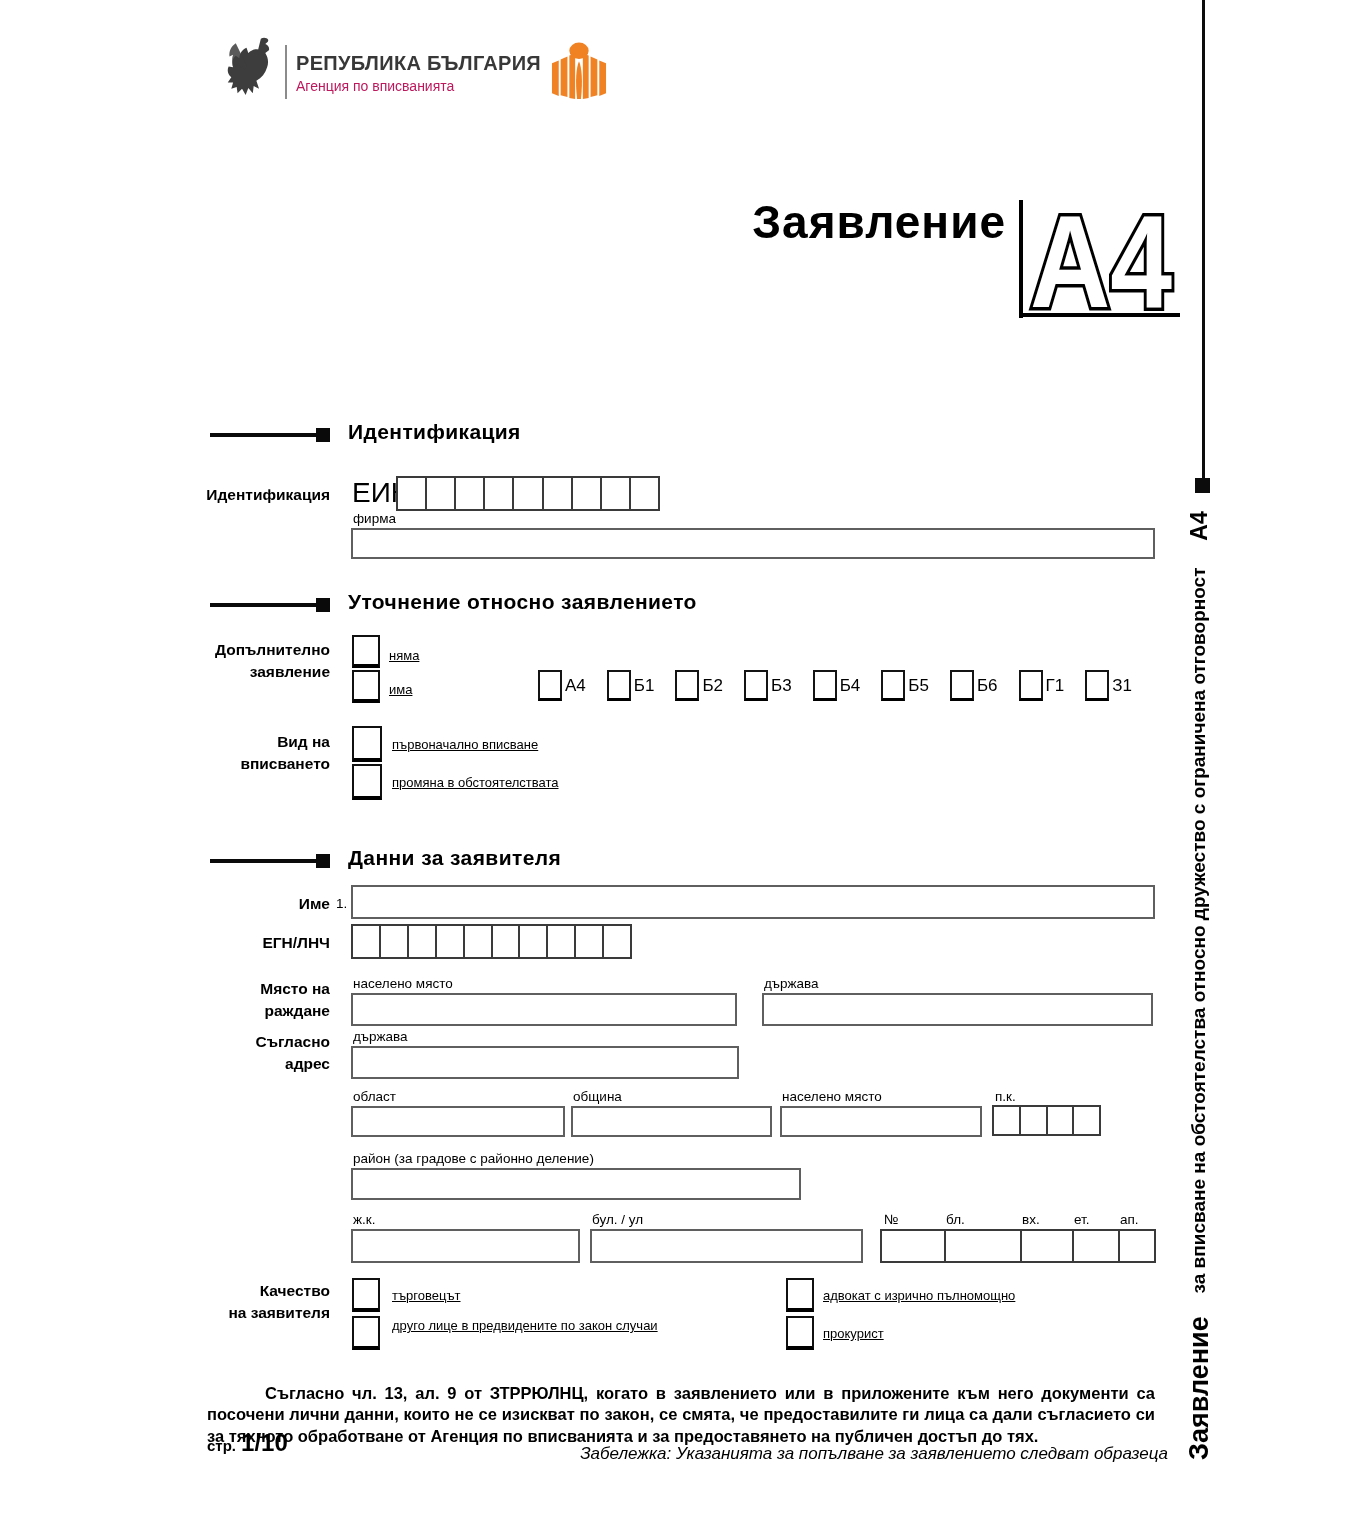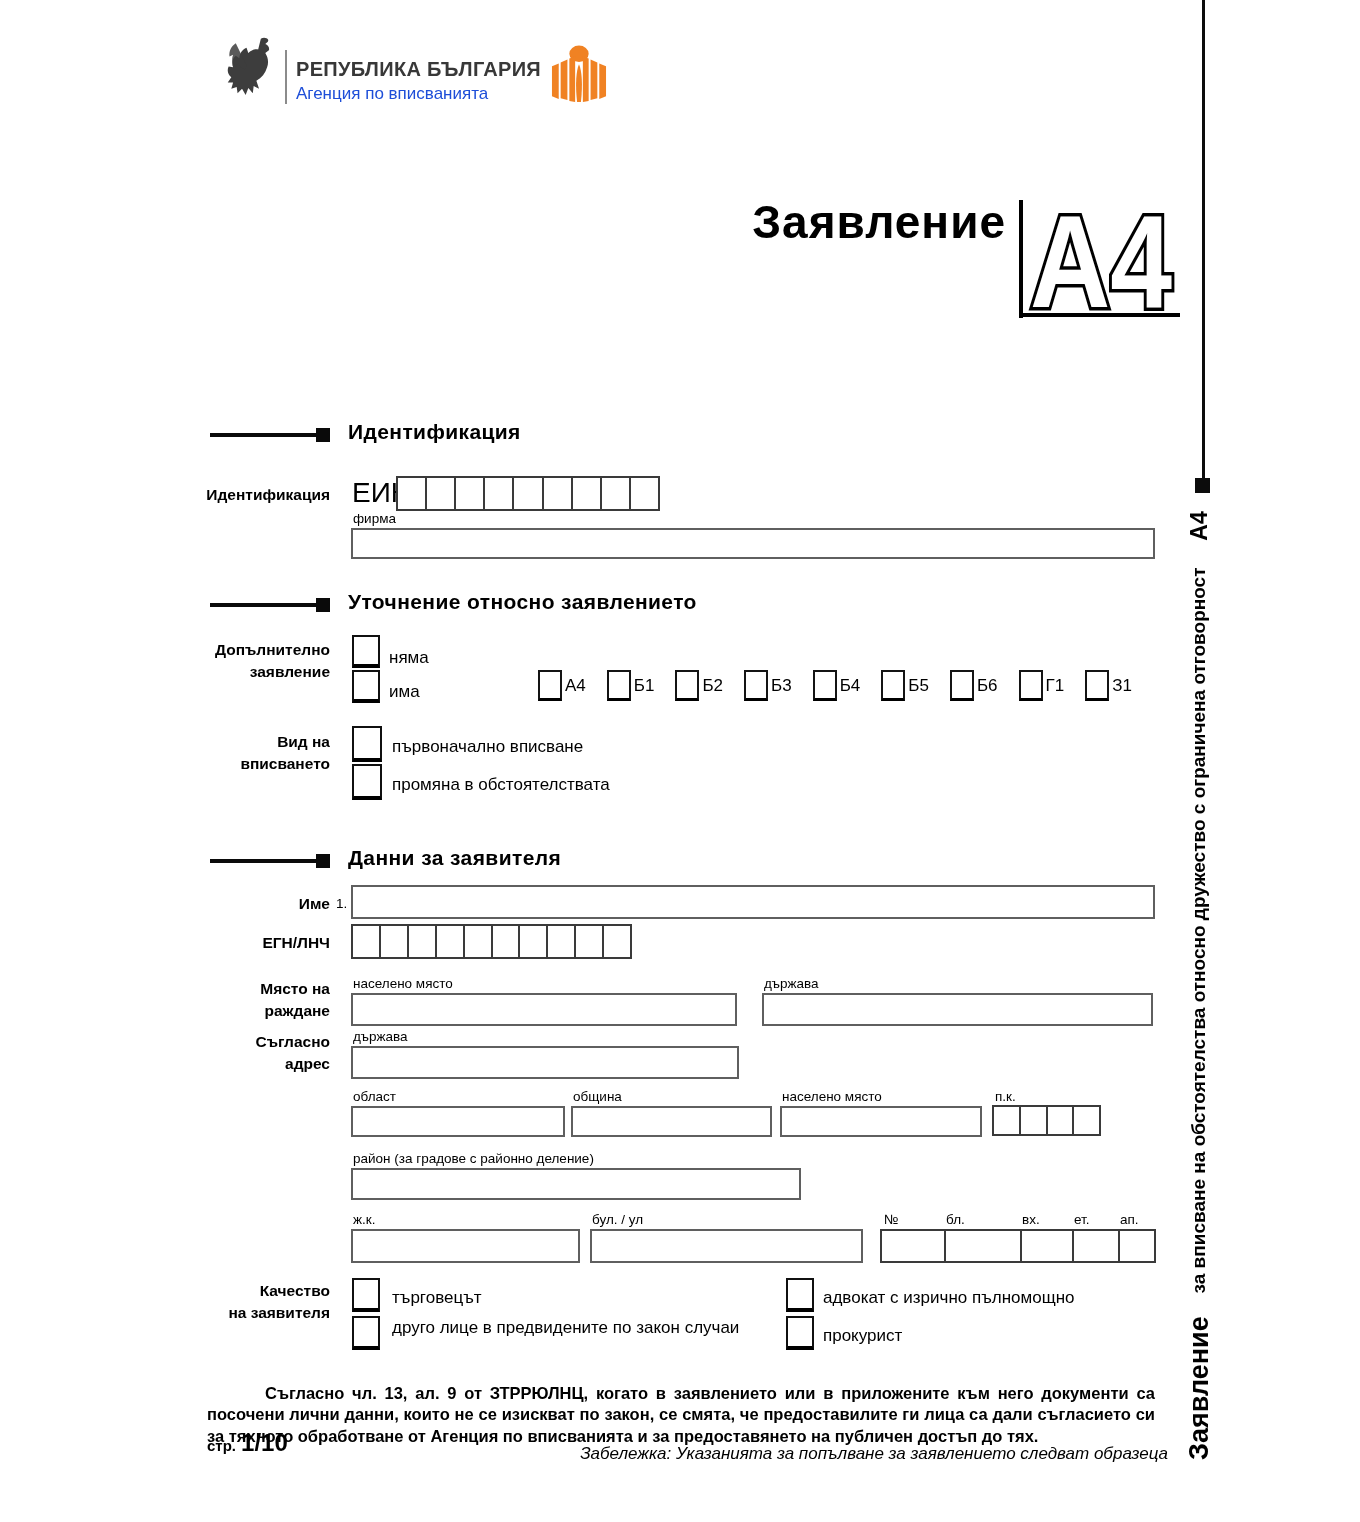--- a/index.html
+++ b/index.html
@@ -14,44 +14,44 @@
     position:absolute; left:1184px; top:500px; width:36px; height:960px;
     writing-mode:vertical-rl; transform:rotate(180deg);
     font-weight:bold; white-space:nowrap;
   }
   .vt-main { font-size:27px; }
   .vt-sub  { font-size:19px; }
   .vt-code { font-size:23px; }
   .vgap { display:inline-block; width:1px; }
   .g1 { height:14px; } .g2 { height:18px; }
   
-  .logo { position:absolute; left:224px; top:36px; display:flex; align-items:flex-end; }
+  .logo { position:absolute; left:224px; top:36px; display:flex; align-items:center; }
   .logo-divider { width:2px; height:54px; background:#8b8b8b; margin:4px 9px 0 7px; }
   .org1 { font-size:20px; font-weight:bold; color:#383838; letter-spacing:0.3px; margin-top:6px; }
-  .org2 { font-size:17px; color:#1d4ed8; margin-top:3px; }
+  .org2 { font-size:14px; color:#be185d; margin-top:3px; }
   .mark { margin-left:10px; margin-top:2px; }
   
   .title-wrap { position:absolute; left:340px; top:197px; width:666px; text-align:right; }
   .title-main { font-size:46px; font-weight:bold; line-height:50px; letter-spacing:1px; }
   .title-sub  { font-size:23.5px; font-weight:bold; line-height:28px; }
   .title-sub.first { margin-top:7px; }
   .a4badge { position:absolute; left:1016px; top:190px; }
   .a4text {
     font-family:"Liberation Sans", sans-serif; font-weight:bold; font-size:132px;
     fill:#fff; stroke:#000; stroke-width:7px; paint-order:stroke;
   }
   
   .sec-line { position:absolute; left:210px; width:106px; height:4px; background:#0a0a0a; }
   .sec-sq   { position:absolute; left:316px; width:14px; height:14px; background:#0a0a0a; }
   .sec-title{ position:absolute; left:348px; margin:0; font-size:21px; font-weight:bold; letter-spacing:0.4px; }
   
   .llabel { position:absolute; left:205px; width:125px; text-align:right;
             font-weight:bold; font-size:15.5px; line-height:22px; }
   .mini { position:absolute; font-size:13.5px; }
-  .opt  { position:absolute; font-size:17px; }
+  .opt  { position:absolute; font-size:13px;text-decoration:underline; }
   .big  { position:absolute; font-size:28px; }
   .inputbox { position:absolute; border:2px solid #5f5f5f; background:#fff; box-sizing:border-box; }
   .cells { position:absolute; display:flex; border:2px solid #3a3a3a; background:#fff; box-sizing:border-box; }
   .cells > span { flex:1; border-left:2px solid #3a3a3a; }
   .cells > span:first-child { border-left:none; }
   .addrcells > span { flex:none; box-sizing:border-box; }
   .cb { position:absolute; width:28px; height:33px; border:2px solid #101010;
         border-bottom:4px solid #000; background:#fff; box-sizing:border-box; }
   .codes { position:absolute; left:538px; top:670px; display:flex; gap:21px; align-items:center; }
   .code-item { display:flex; align-items:center; }

